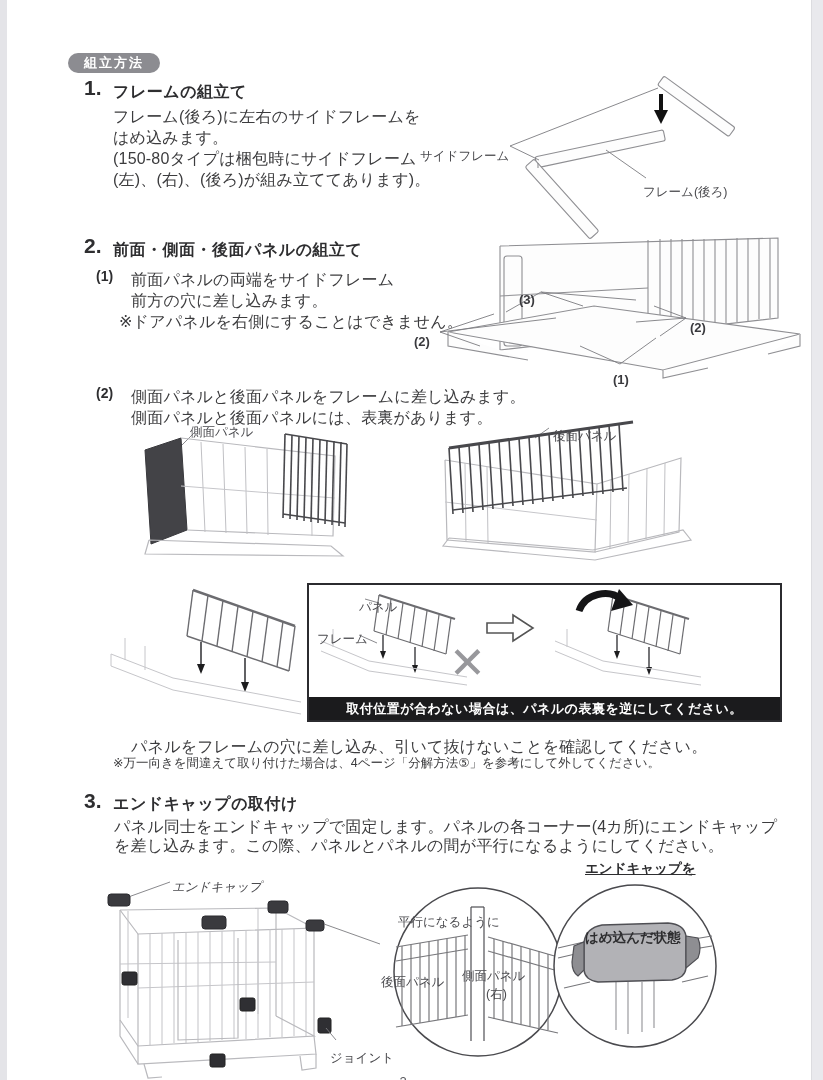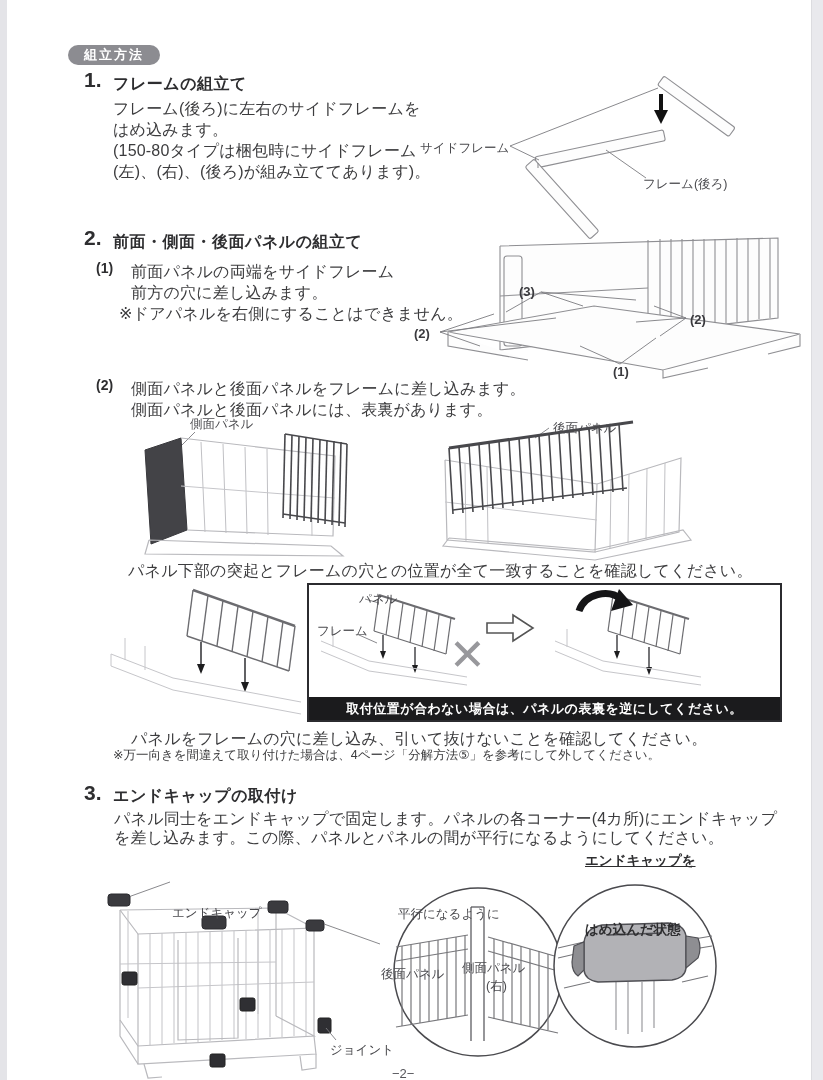--- a/index.html
+++ b/index.html
@@ -4,21 +4,21 @@
 <style>
   html,body{margin:0;padding:0;background:#ffffff;}
   #page{
     position:relative;width:823px;height:1080px;overflow:hidden;
     background:#ffffff;font-family:"Liberation Sans","DejaVu Sans",sans-serif;
     color:#38383a;
   }
   .edge{position:absolute;top:0;bottom:0;}
   .edge.left{left:0;width:7px;background:#e4e4e8;}
   .edge.right{right:0;width:11px;background:#e9e9ed;border-left:1px solid #dcdce0;}
-  .abs{position:absolute;white-space:nowrap;}
+  .abs{position:absolute;white-space:nowrap;margin-top:8px;}
   .badge{
     background:#8c8c91;color:#fff;font-weight:bold;font-size:13px;
     padding:2px 16px 3px 16px;border-radius:11px;letter-spacing:2px;
   }
   .secnum{font-size:21px;font-weight:bold;color:#2e2e30;}
   .sectitle{font-size:16px;font-weight:bold;color:#2e2e30;letter-spacing:0.5px;}
   .stepnum{font-size:14px;font-weight:bold;color:#2e2e30;}
   .body{font-size:16px;color:#3c3c3e;letter-spacing:0.2px;}
   .small{font-size:12.5px;color:#3c3c3e;}
   .dlabel{font-size:12.5px;color:#4a4a4e;}
@@ -200,21 +200,20 @@
         <line x1="184" y1="15" x2="188" y2="82"></line>
       <line x1="194" y1="13" x2="198" y2="80"></line>
         <line x1="204" y1="12" x2="208" y2="79"></line>
       <line x1="38" y1="98" x2="212" y2="76"></line>
     </g>
 
     <polyline class="lg" points="34,126 178,138 268,118 276,128 180,148 28,134 34,126"></polyline>
   </svg>
   <div class="abs dlabel" style="left:553px;top:420px;">後面パネル</div>
 
-  <div class="abs body" style="left:128px;top:561px;">パネル下部の突起とフレームの穴との位置が全て一致することを確認してください。</div>
 
   <svg style="left:105px;top:582px;" width="200" height="142" viewBox="0 0 200 142">
     <g stroke="#6c6c70" stroke-width="1.4">
       <line x1="88" y1="8" x2="190" y2="44" stroke-width="2.4"></line>
       <line x1="88" y1="8" x2="82" y2="54"></line>
         <line x1="103" y1="13" x2="97" y2="59"></line>
       <line x1="118" y1="18" x2="112" y2="64"></line>
         <line x1="133" y1="24" x2="127" y2="70"></line>
       <line x1="148" y1="29" x2="142" y2="75"></line>
         <line x1="163" y1="34" x2="157" y2="80"></line>
@@ -349,21 +348,21 @@
 
     <g fill="#2f2f33" stroke="#222">
       <rect x="44" y="104" width="15" height="13" rx="2"></rect>
       <rect x="162" y="130" width="15" height="13" rx="2"></rect>
       <rect x="240" y="150" width="13" height="15" rx="2"></rect>
       <rect x="132" y="186" width="15" height="13" rx="2"></rect>
     </g>
     <line class="call" x1="258" y1="172" x2="248" y2="160"></line>
     <line class="call" x1="246" y1="56" x2="302" y2="76"></line>
   </svg>
-  <div class="abs dlabel" style="left:172px;top:905px;">エンドキャップ</div>
+  <div class="abs dlabel" style="left:172px;top:871px;font-style:italic;">エンドキャップ</div>
   <div class="abs dlabel" style="left:330px;top:1042px;">ジョイント</div>
 
   <svg style="left:372px;top:885px;" width="216" height="172" viewBox="0 0 216 172">
     <circle cx="106" cy="87" r="84" fill="#fff" stroke="#4a4a4e" stroke-width="1.5"></circle>
 
     <line class="dk" x1="99" y1="22" x2="99" y2="156"></line>
     <line class="dk" x1="112" y1="22" x2="112" y2="156"></line>
     <line class="dk" x1="99" y1="22" x2="112" y2="22"></line>
 
     <g stroke="#77777b" stroke-width="1.2">

